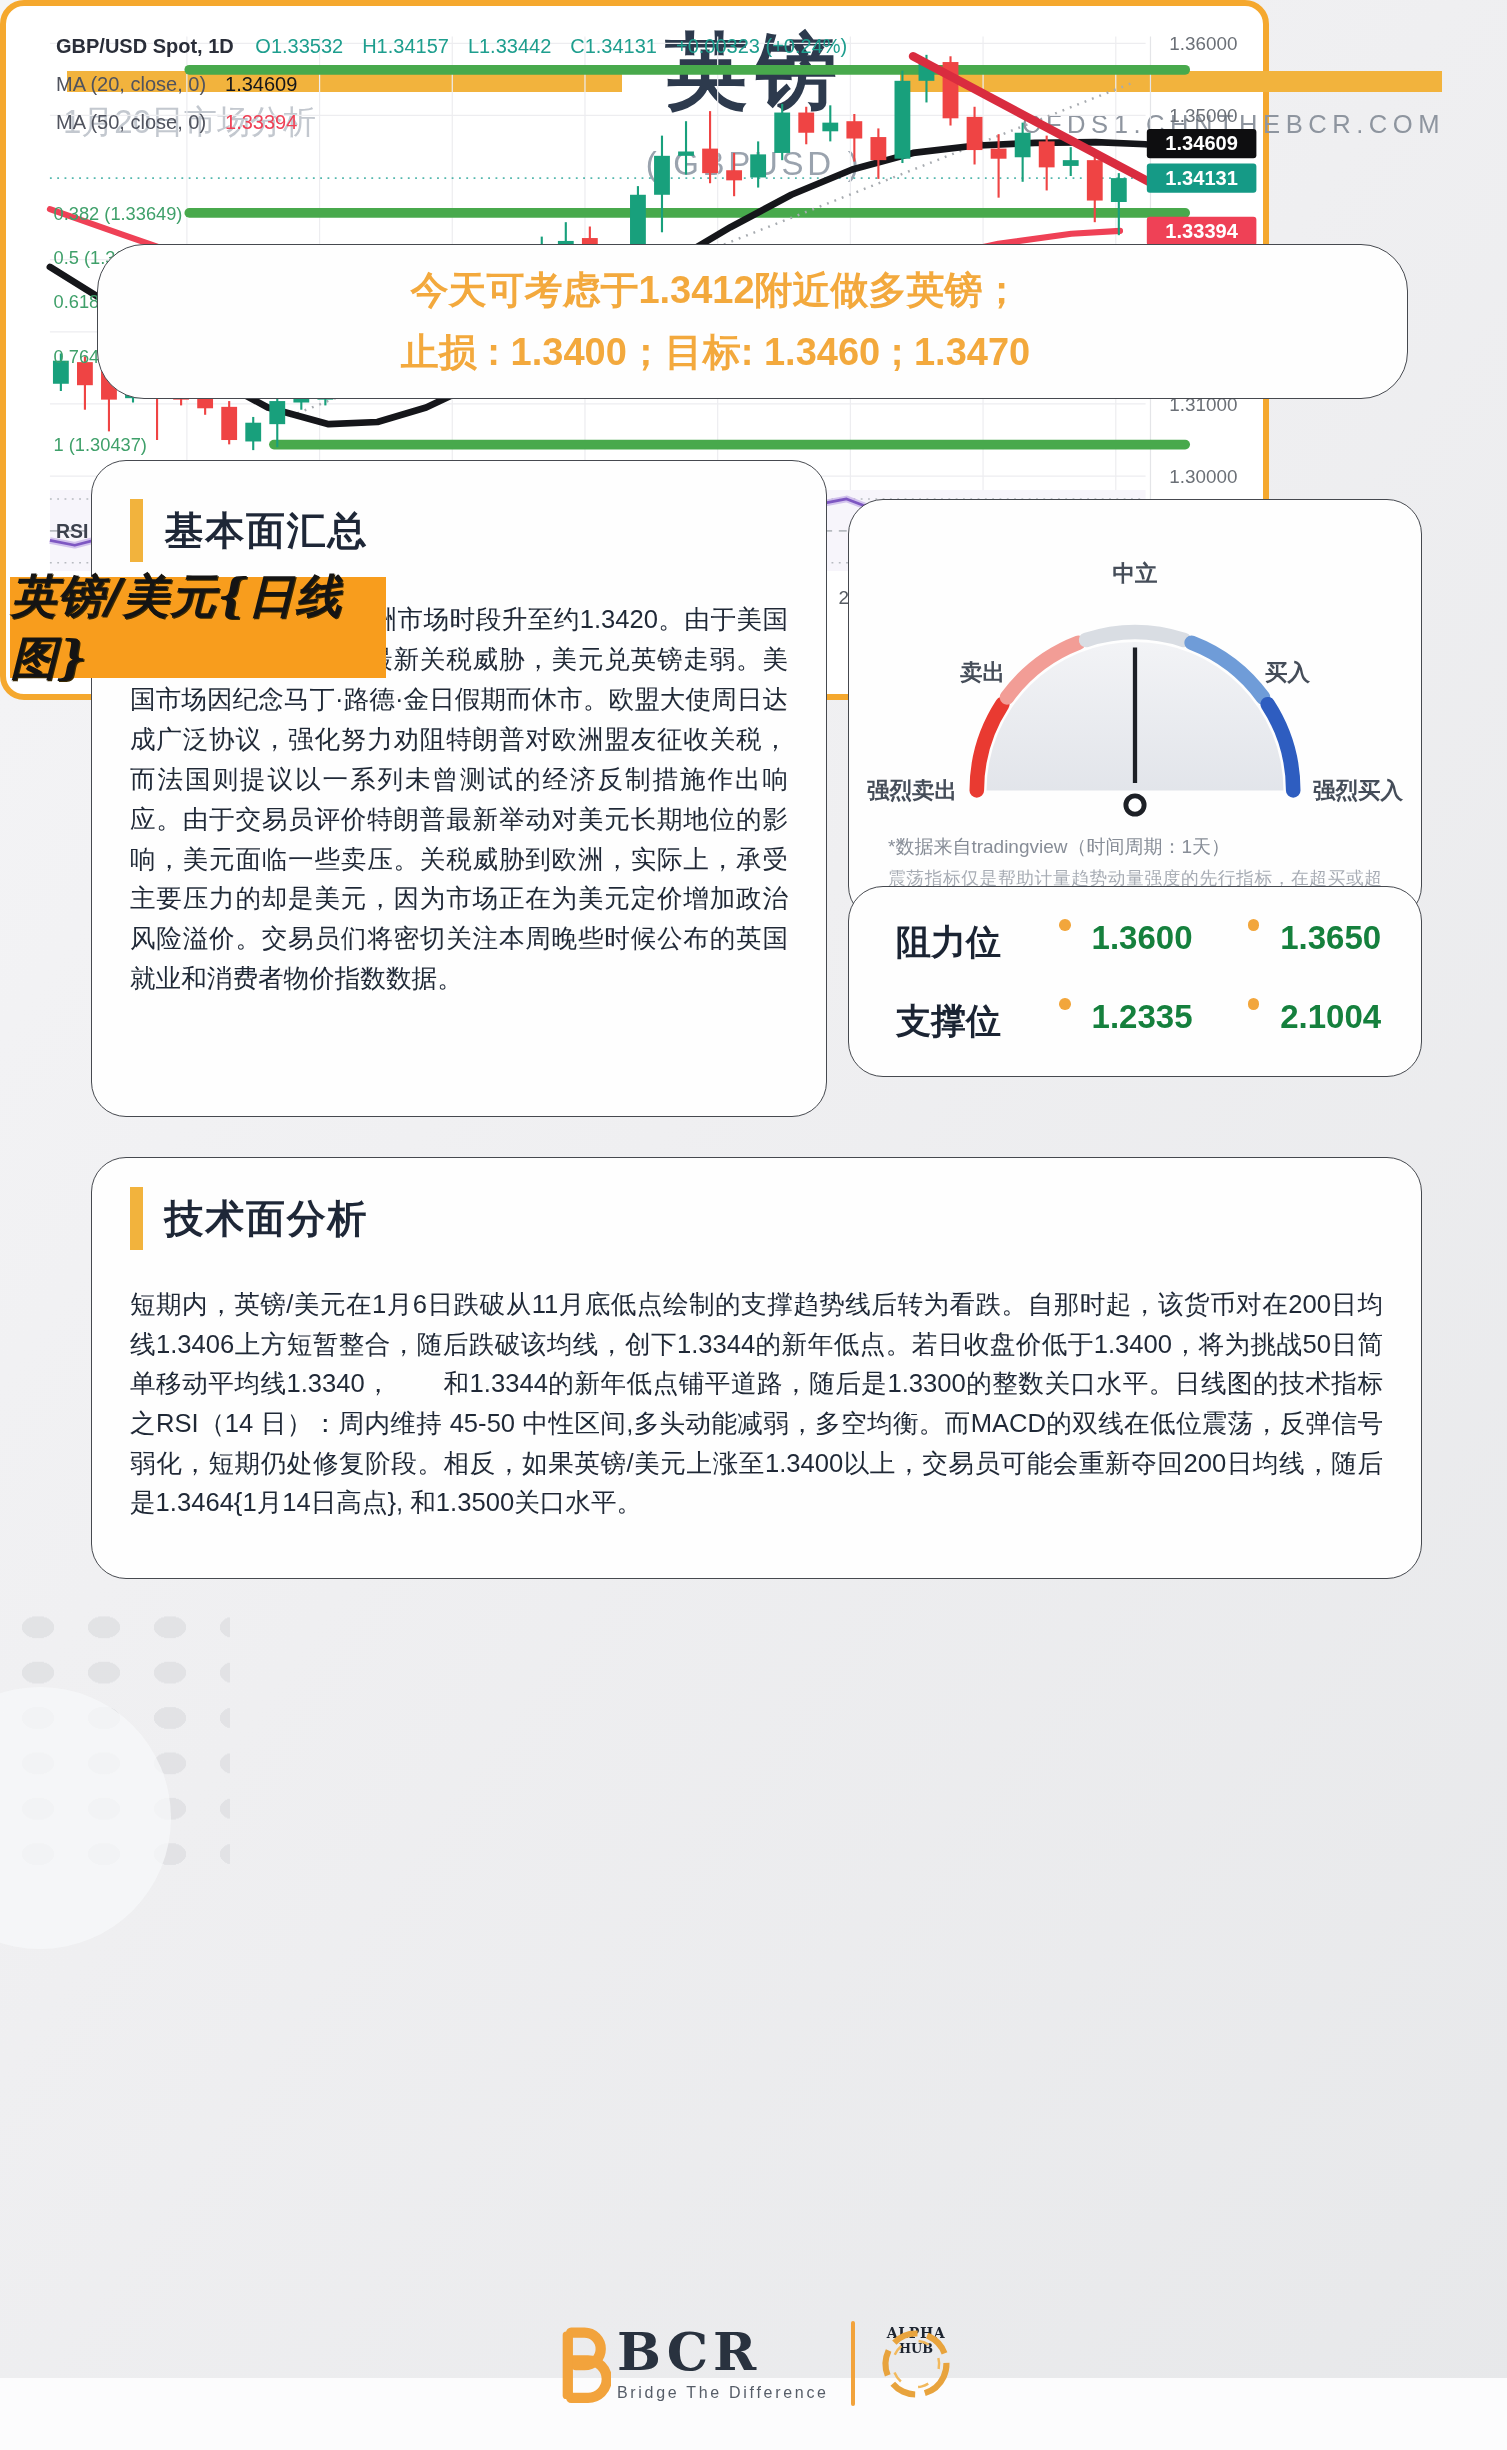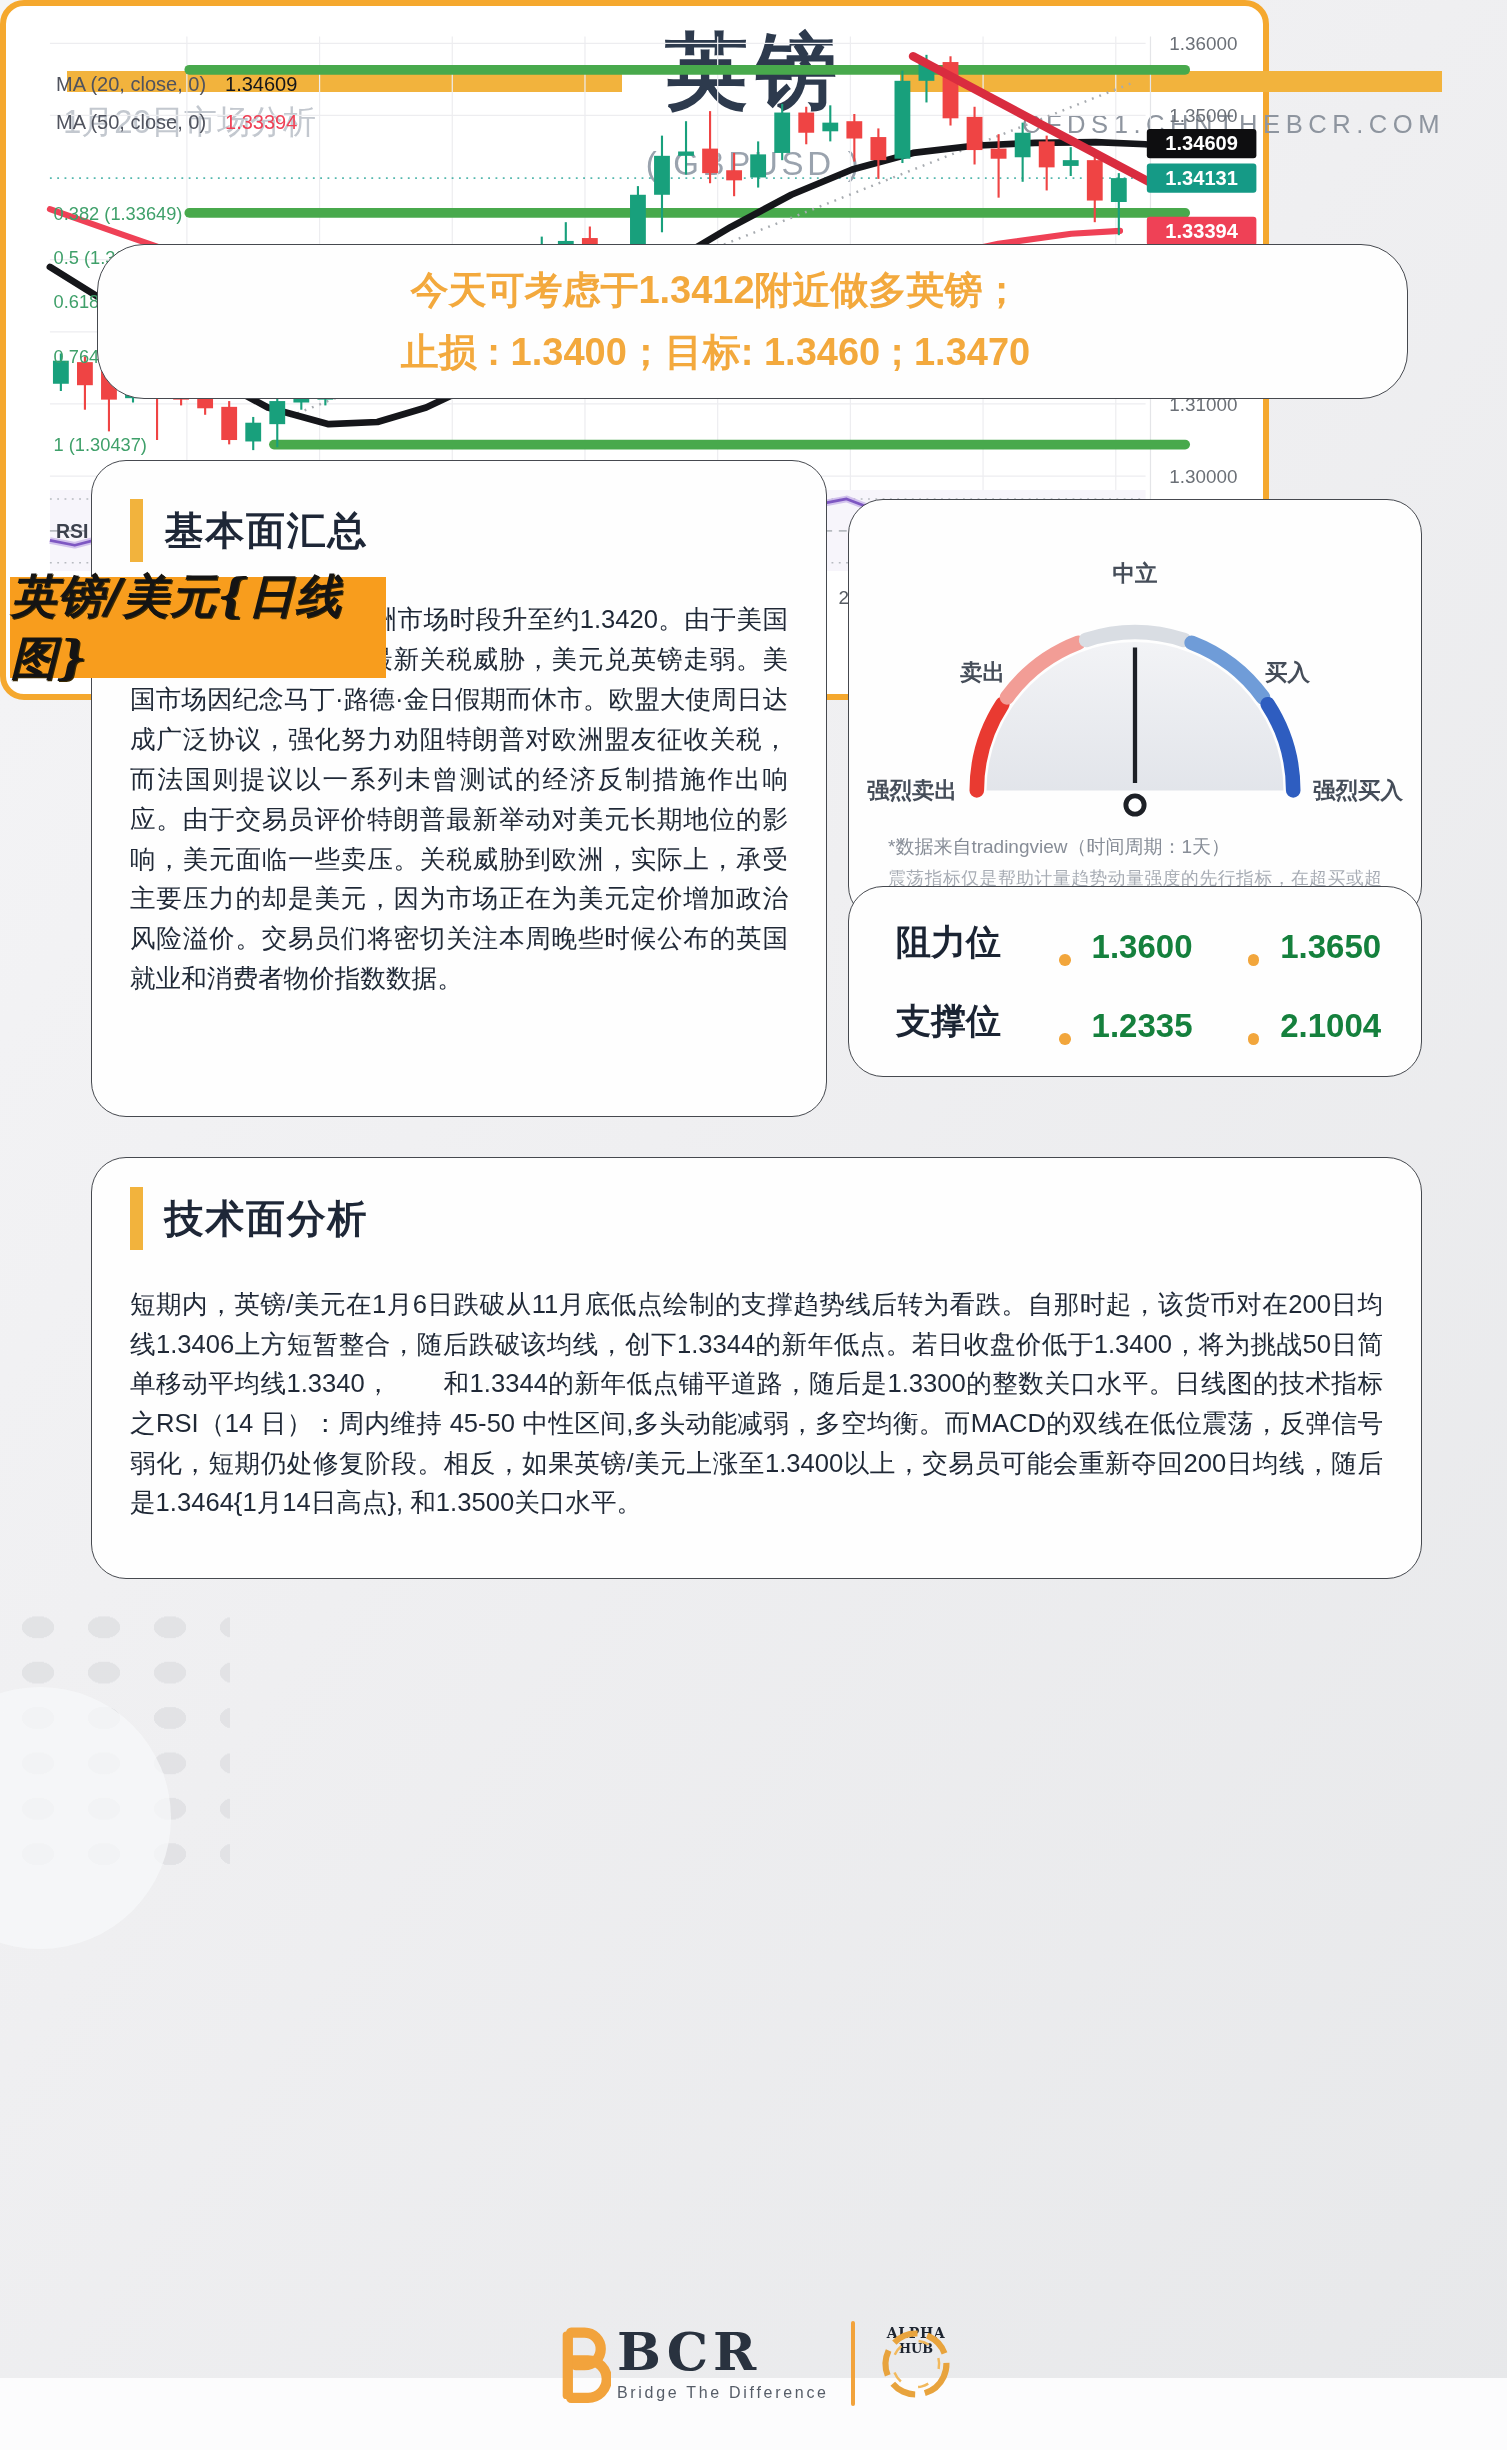--- a/index.html
+++ b/index.html
@@ -19,21 +19,21 @@
   .card{position:absolute;background:#fefefe;border:1.8px solid #46494f;border-radius:35px;z-index:2;}
   .signal-box{left:97px;top:244px;width:1309px;height:153px;border-radius:47px;display:flex;flex-direction:column;justify-content:center;align-items:center;}
   .signal-box div{font-size:38px;font-weight:bold;color:#f3a93d;line-height:1.62;transform:translateX(-37px);}
   .sec-title{position:absolute;display:flex;align-items:center;}
   .sec-title .bar{width:13.4px;height:63px;background:#f2b33d;margin-right:21px;}
   .sec-title .txt{font-size:39px;font-weight:bold;color:#1e2737;letter-spacing:1.8px;}
   .body-text{position:absolute;font-size:25.6px;line-height:1.56;color:#1f2836;text-align:justify;text-justify:inter-ideograph;}
   .gauge-label{position:absolute;font-size:22.5px;color:#454d59;font-weight:600;z-index:3;}
   .gauge-note1{position:absolute;left:39px;top:334px;font-size:19px;color:#878d97;}
   .gauge-note2{position:absolute;left:39px;top:363px;width:494px;font-size:17.7px;color:#a7acb4;line-height:1.7;text-align:justify;}
-  .sr-row{position:absolute;left:47px;display:flex;align-items:flex-end;}
+  .sr-row{position:absolute;left:47px;display:flex;align-items:flex-start;}
   .sr-row .lbl{font-size:35px;font-weight:bold;color:#1b2433;width:152px;}
   .sr-row .dot{width:11.6px;height:11.6px;border-radius:50%;background:#f2a63c;margin:0 21px 0 11px;}
   .sr-row .val{font-size:33px;font-weight:600;color:#15803d;width:145px;}
   .chart-card{left:90px;top:1607px;width:1257px;height:688px;background:#ffffff;border:6px solid #f5a82e;border-radius:24px;z-index:2;overflow:hidden;}
   .chart-card svg{position:absolute;left:0;top:0;}
   .ch-row{position:absolute;font-size:20px;z-index:3;white-space:nowrap;}
   .ch-row .sym{color:#2a2e39;font-weight:600;margin-right:16px;}
   .ch-row .ohlc{color:#1e9e8e;margin-right:13.4px;}
   .ch-row .ma-lbl{color:#50535e;margin-right:13.4px;}
   .pair-label{position:absolute;left:10.4px;top:577px;width:376px;height:101px;background:#f89d1d;z-index:4;
@@ -287,20 +287,28 @@
         <text x="1974" y="880" fill="#ffffff" font-size="33" font-weight="bold" text-anchor="middle">49.58</text>
         <text x="1974" y="930" fill="#6b7077" font-size="30" text-anchor="middle">40.00</text>
         <g>
           <text x="802" y="992" fill="#565b62" font-size="31" text-anchor="middle">9</text>
           <text x="1022" y="992" fill="#565b62" font-size="31" text-anchor="middle">17</text>
           <text x="1412" y="992" fill="#565b62" font-size="31" text-anchor="middle">2026</text>
           <text x="1642" y="992" fill="#565b62" font-size="31" text-anchor="middle">9</text>
           <text x="1852" y="992" fill="#565b62" font-size="31" text-anchor="middle">19</text>
         </g>
       </svg>
+    <div class="ch-row" style="left:56px;top:35px;">
+      <span class="sym">GBP/USD Spot, 1D</span>
+      <span class="ohlc">O1.33532</span>
+      <span class="ohlc">H1.34157</span>
+      <span class="ohlc">L1.33442</span>
+      <span class="ohlc">C1.34131</span>
+      <span class="ohlc">+0.00323 (+0.24%)</span>
+    </div>
     <div class="ch-row" style="left:56px;top:73px;">
       <span class="ma-lbl">MA (20, close, 0)</span>
       <span style="color:#15161a;">1.34609</span>
     </div>
     <div class="ch-row" style="left:56px;top:111px;">
       <span class="ma-lbl">MA (50, close, 0)</span>
       <span style="color:#ef4156;">1.33394</span>
     </div>
     <div class="pair-label">
       <span>英镑/美元{日线图}</span>

